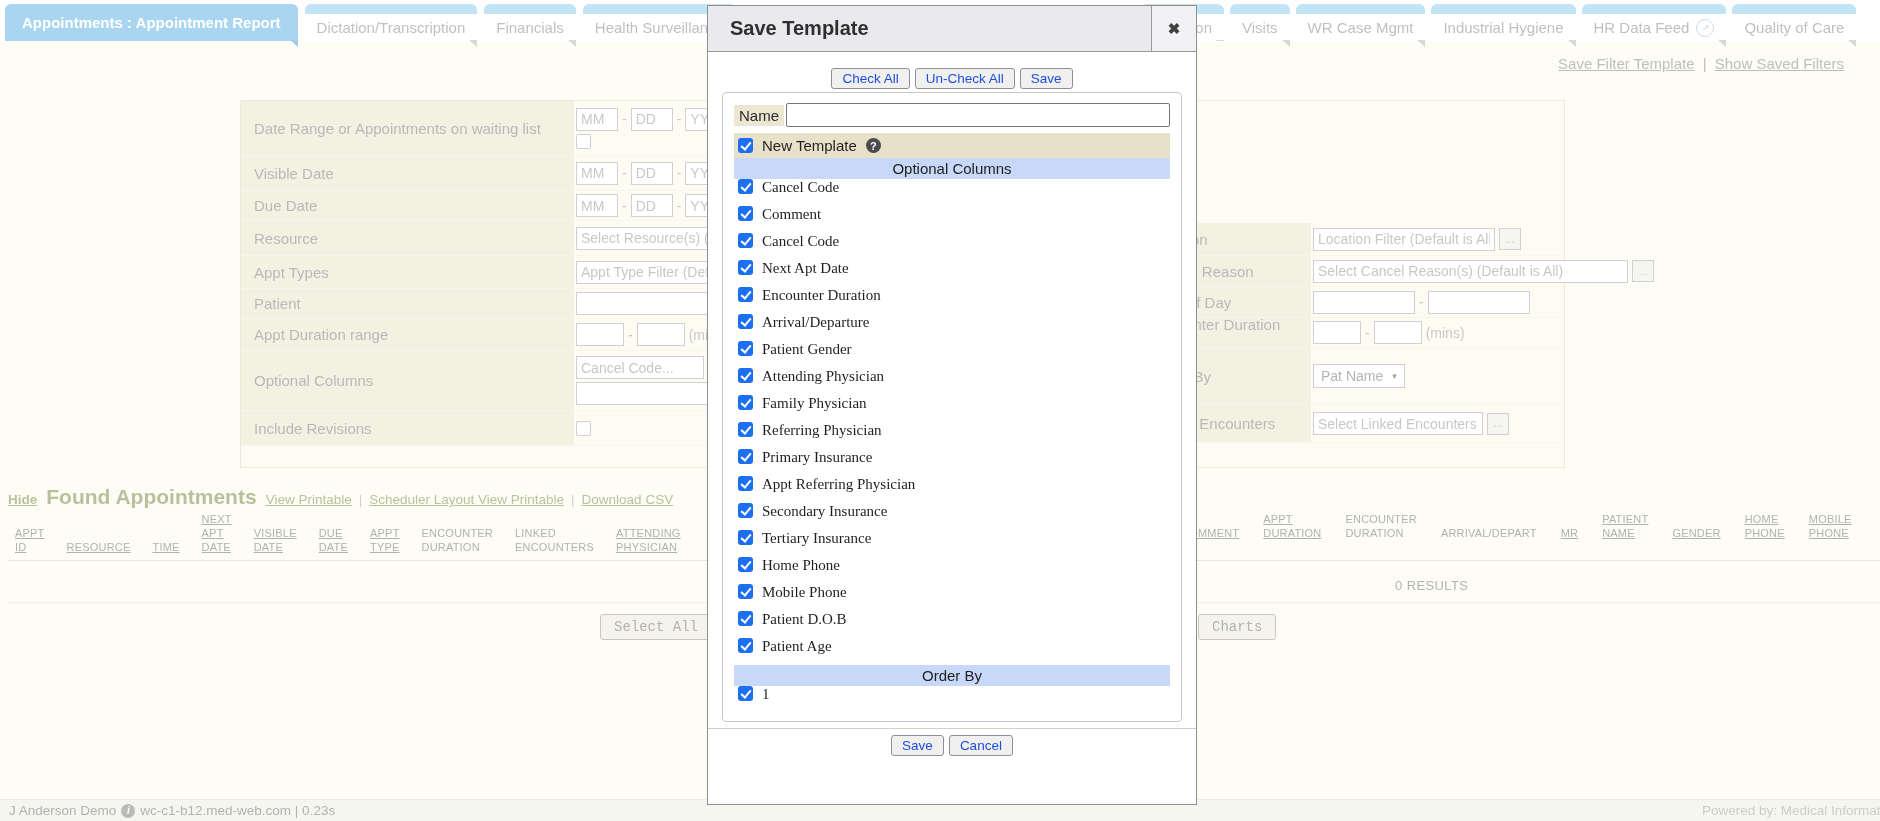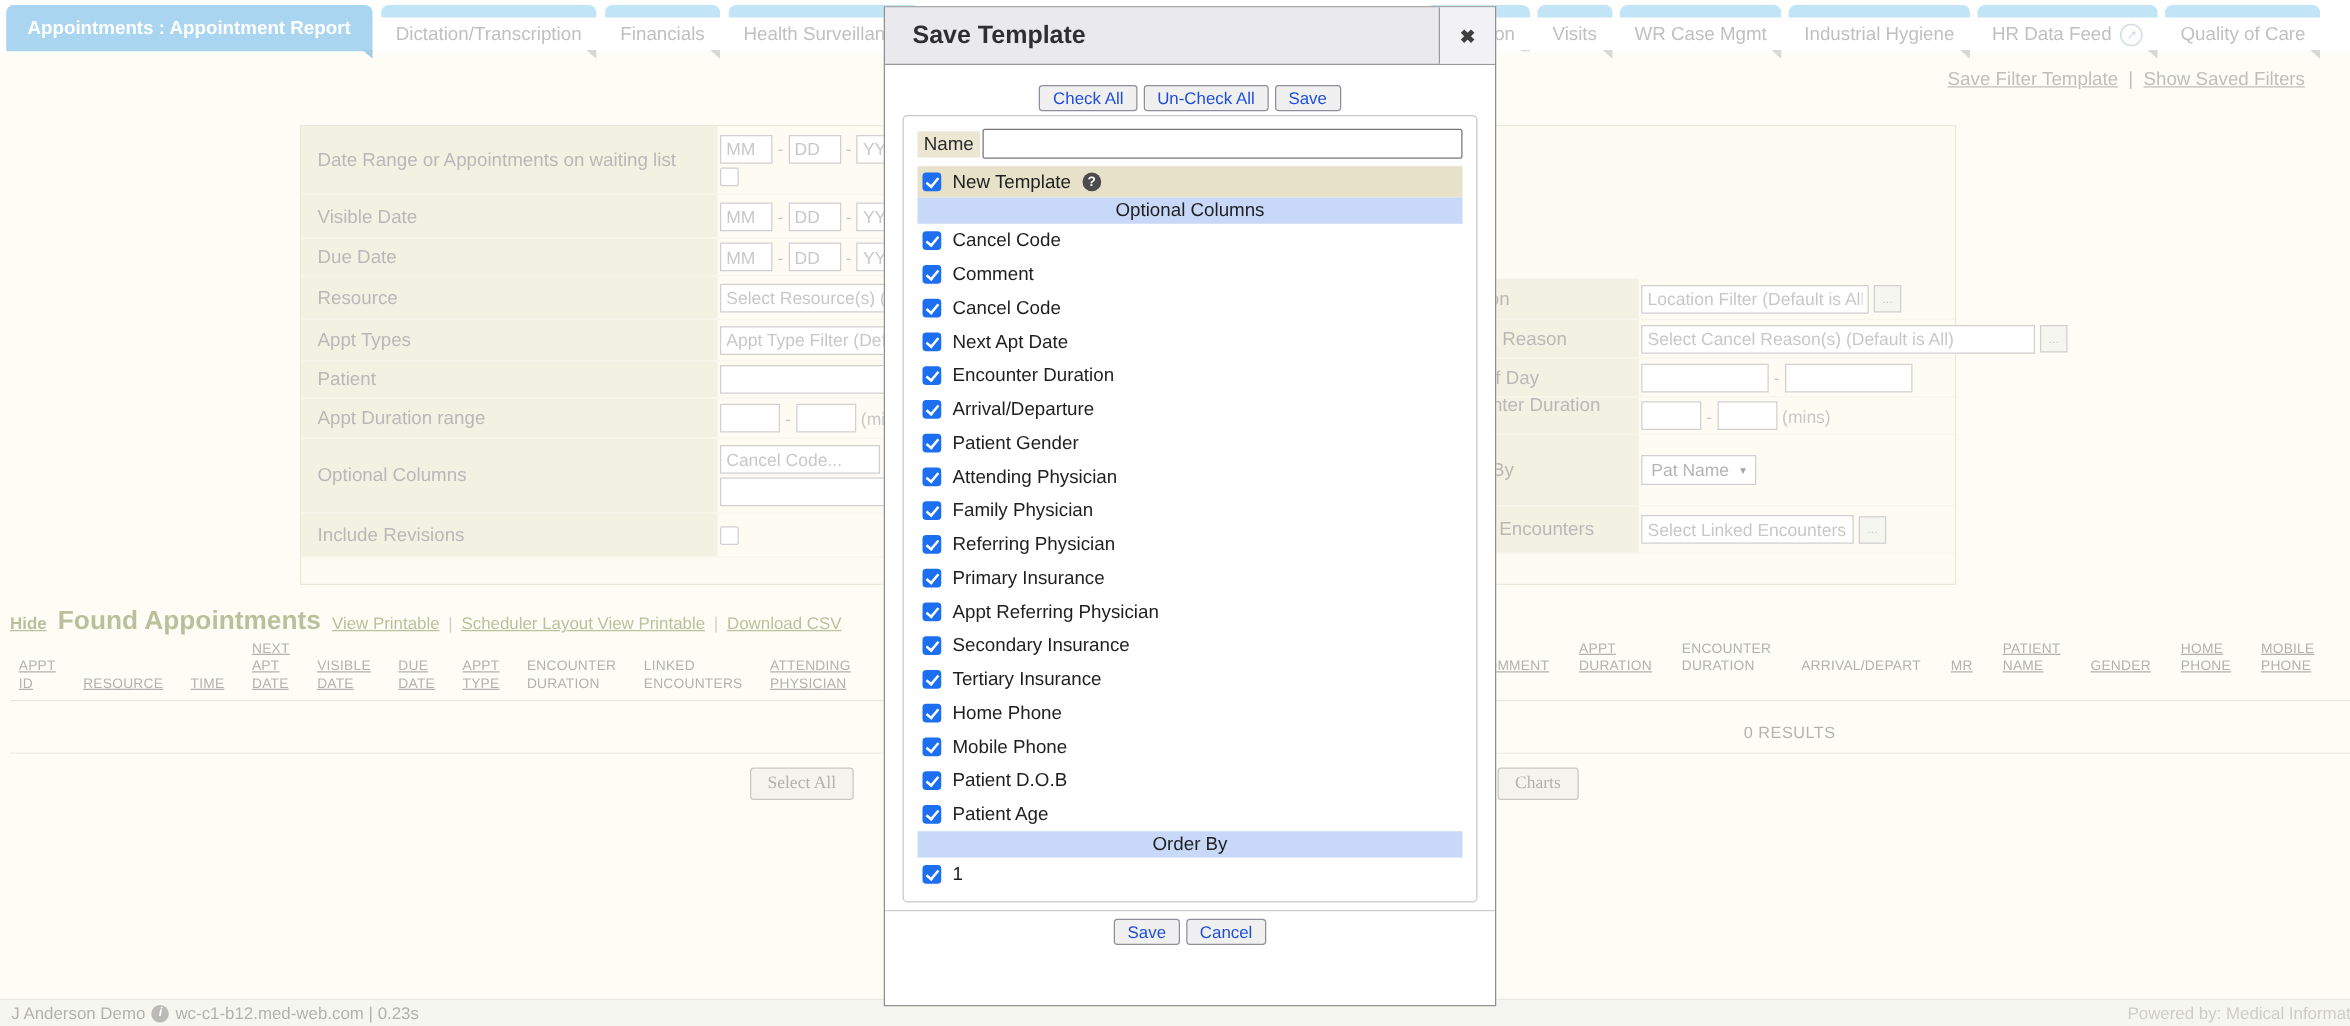--- a/index.html
+++ b/index.html
@@ -73,21 +73,21 @@
   .theaders.left{left:15px;gap:22px;}
   .theaders.right{left:1181px;gap:24px;}
   .hcol{display:flex;flex-direction:column;align-items:flex-start;font-size:11px;line-height:14px;
     color:#72726a;letter-spacing:0.2px;cursor:pointer;white-space:nowrap;}
   .hcol.u span{text-decoration:underline;}
   .table-divider{position:absolute;left:8px;right:0;top:560px;border-top:1px solid #d6d3c0;z-index:1;}
   .table-divider2{position:absolute;left:8px;right:0;top:602px;border-top:1px solid #e4e2d2;z-index:1;}
   .results{position:absolute;left:1395px;top:578px;font-size:13px;color:#76766e;
     letter-spacing:0.4px;z-index:1;}
   .gbtn{position:absolute;height:26px;border:1px solid #9c9a8d;background:#eceade;border-radius:3px;
-    font-size:14px;color:#73726a;padding:0 13px;font-family:Liberation Serif, serif;z-index:1;cursor:pointer;}
+    font-size:14px;color:#73726a;padding:0 13px;font-family:Liberation Mono, monospace;z-index:1;cursor:pointer;}
   .btn-selectall{left:600px;top:614px;}
   .btn-charts{left:1198px;top:614px;}
 
   
   .statusbar{position:absolute;left:0;right:0;top:799px;height:22px;background:#efeee6;
     border-top:1px solid #d9d7ca;display:flex;align-items:center;padding:0 9px;box-sizing:border-box;
     font-size:13.5px;color:#73726a;gap:5px;z-index:1;}
   .info-icon{width:14px;height:14px;border-radius:50%;background:#83827c;color:#fff;font-size:10px;
     font-weight:bold;font-style:italic;display:inline-flex;align-items:center;justify-content:center;flex:none;}
   .powered{position:absolute;left:1702px;top:3px;color:#a5a39a;white-space:nowrap;}
@@ -108,22 +108,22 @@
   .modal-panel{margin:3px 14px 0;border:1px solid #c8c8c8;border-radius:4px;padding:10px 11px 8px;}
   .name-row{display:flex;align-items:center;}
   .name-label{background:#ece7d3;font-size:15px;color:#2b2b2b;padding:2px 5px;}
   .name-input{flex:1;height:20px;border:1px solid #767676;border-radius:2px;margin-left:2px;
     font-family:inherit;}
   .row-newtpl{margin-top:6px;background:#e7e1ca;height:25px;display:flex;align-items:center;
     gap:9px;padding-left:4px;font-size:15px;color:#1f1f1f;}
   .help-icon{width:15px;height:15px;border-radius:50%;background:#4c4c4c;color:#fff;font-size:11px;
     font-weight:bold;display:inline-flex;align-items:center;justify-content:center;flex:none;cursor:pointer;}
   .band{background:#c7d8f8;height:21px;line-height:21px;text-align:center;font-size:15px;color:#1f1f1f;}
-  .cb-row{height:27px;display:flex;align-items:center;gap:9px;padding-left:4px;font-size:15px;
-    color:#1f1f1f;cursor:pointer;}
+  .cb-row{height:27px;display:flex;align-items:flex-start;gap:9px;padding-left:4px;font-size:15px;
+    color:#1f1f1f;cursor:pointer;font-family:Liberation Serif, serif;}
   .cbx{width:15px;height:15px;border-radius:3px;background:#1b6ff0;position:relative;flex:none;cursor:pointer;}
   .cbx::after{content:"";position:absolute;left:5px;top:2px;width:4px;height:8px;border:solid #fff;
     border-width:0 2px 2px 0;transform:rotate(40deg);}
   .modal-footer{margin-top:6px;border-top:1px solid #cfcfcf;padding-top:6px;display:flex;
     justify-content:center;gap:5px;}
 </style>
 </head>
 <body>
 
 <div class="screen">

